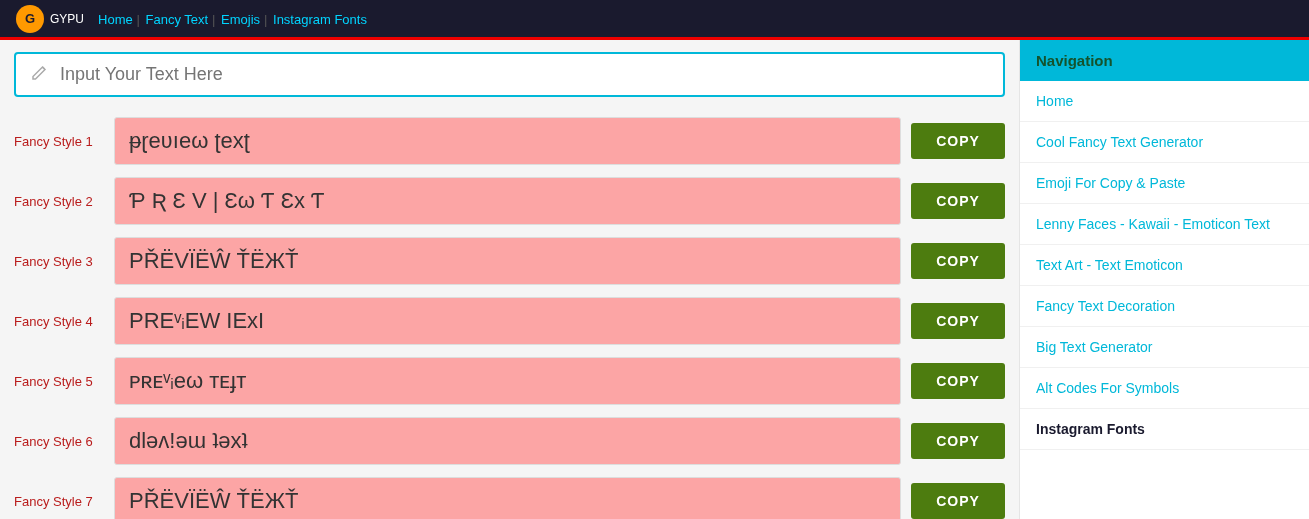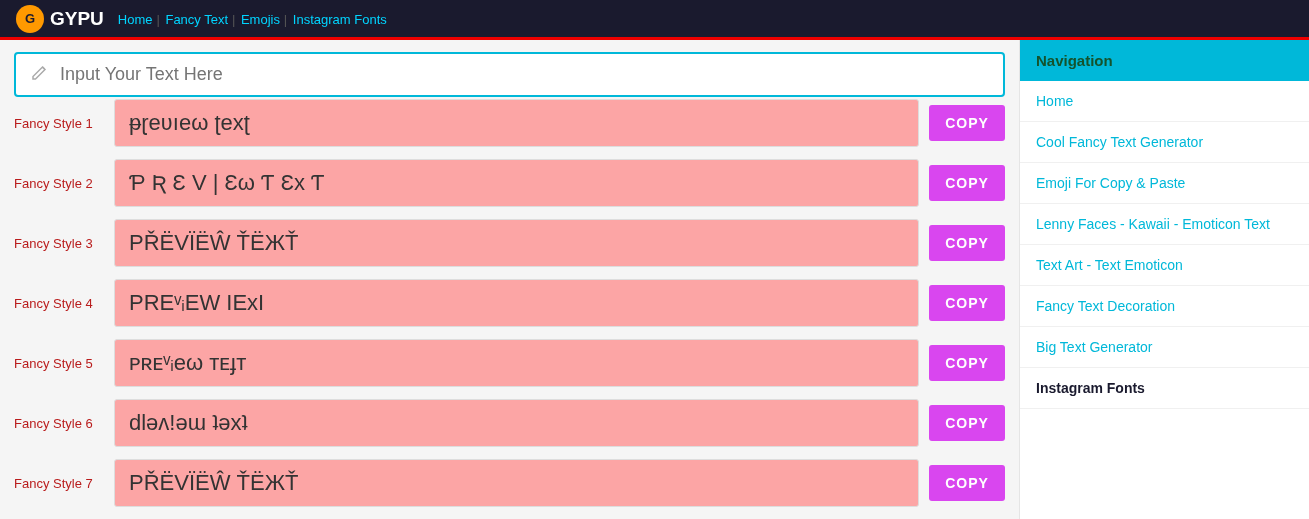--- a/index.html
+++ b/index.html
@@ -27,22 +27,22 @@
       display: flex;
       align-items: center;
       justify-content: center;
       margin-right: 6px;
       font-weight: bold;
       color: #1a1a2e;
       font-size: 13px;
     }
     #header .logo-text {
       color: #fff;
-      font-weight: bold;
-      font-size: 19px;
+      font-weight: normal;
+      font-size: 12px;
     }
     #header nav a {
       color: #00d4ff;
       text-decoration: none;
       font-size: 13px;
       margin-left: 2px;
     }
     #header nav span {
       color: #555;
       font-size: 13px;
@@ -62,20 +62,21 @@
     }
 
     
     #search-bar {
       display: flex;
       align-items: center;
       background: #fff;
       border: 2px solid #00b8d9;
       border-radius: 4px;
       padding: 8px 14px;
+      margin-bottom: 18px;
     }
     #search-bar .search-icon-wrap {
       margin-right: 10px;
       color: #aaa;
       font-size: 18px;
     }
     #search-bar input {
       flex: 1;
       border: none;
       outline: none;
@@ -104,29 +105,29 @@
       border-radius: 3px;
       padding: 8px 14px;
       margin-right: 10px;
       font-size: 22px;
       color: #333;
       min-height: 48px;
       display: flex;
       align-items: center;
     }
     .copy-btn {
-      background: #d946ef;
+      background: #4d7c0f;
       color: #fff;
       border: none;
       border-radius: 3px;
       padding: 10px 16px;
       font-size: 14px;
       font-weight: bold;
       cursor: pointer;
-      width: 76px;
+      width: 94px;
       text-align: center;
       letter-spacing: 1px;
     }
 
     
     #sidebar {
       width: 290px;
       min-width: 290px;
       background: #fff;
       border-left: 1px solid #e5e5e5;
@@ -236,16 +237,17 @@
   <div id="sidebar">
     <div class="sidebar-nav-header">Navigation</div>
 
     <a class="sidebar-nav-item">Home</a>
     <a class="sidebar-nav-item">Cool Fancy Text Generator</a>
     <a class="sidebar-nav-item">Emoji For Copy &amp; Paste</a>
     <a class="sidebar-nav-item">Lenny Faces - Kawaii - Emoticon Text</a>
     <a class="sidebar-nav-item">Text Art - Text Emoticon</a>
     <a class="sidebar-nav-item">Fancy Text Decoration</a>
     <a class="sidebar-nav-item">Big Text Generator</a>
+    <a class="sidebar-nav-item">Alt Codes For Symbols</a>
     <a class="sidebar-nav-item active">Instagram Fonts</a>
   </div>
 
 </div>
 
 </body></html>

